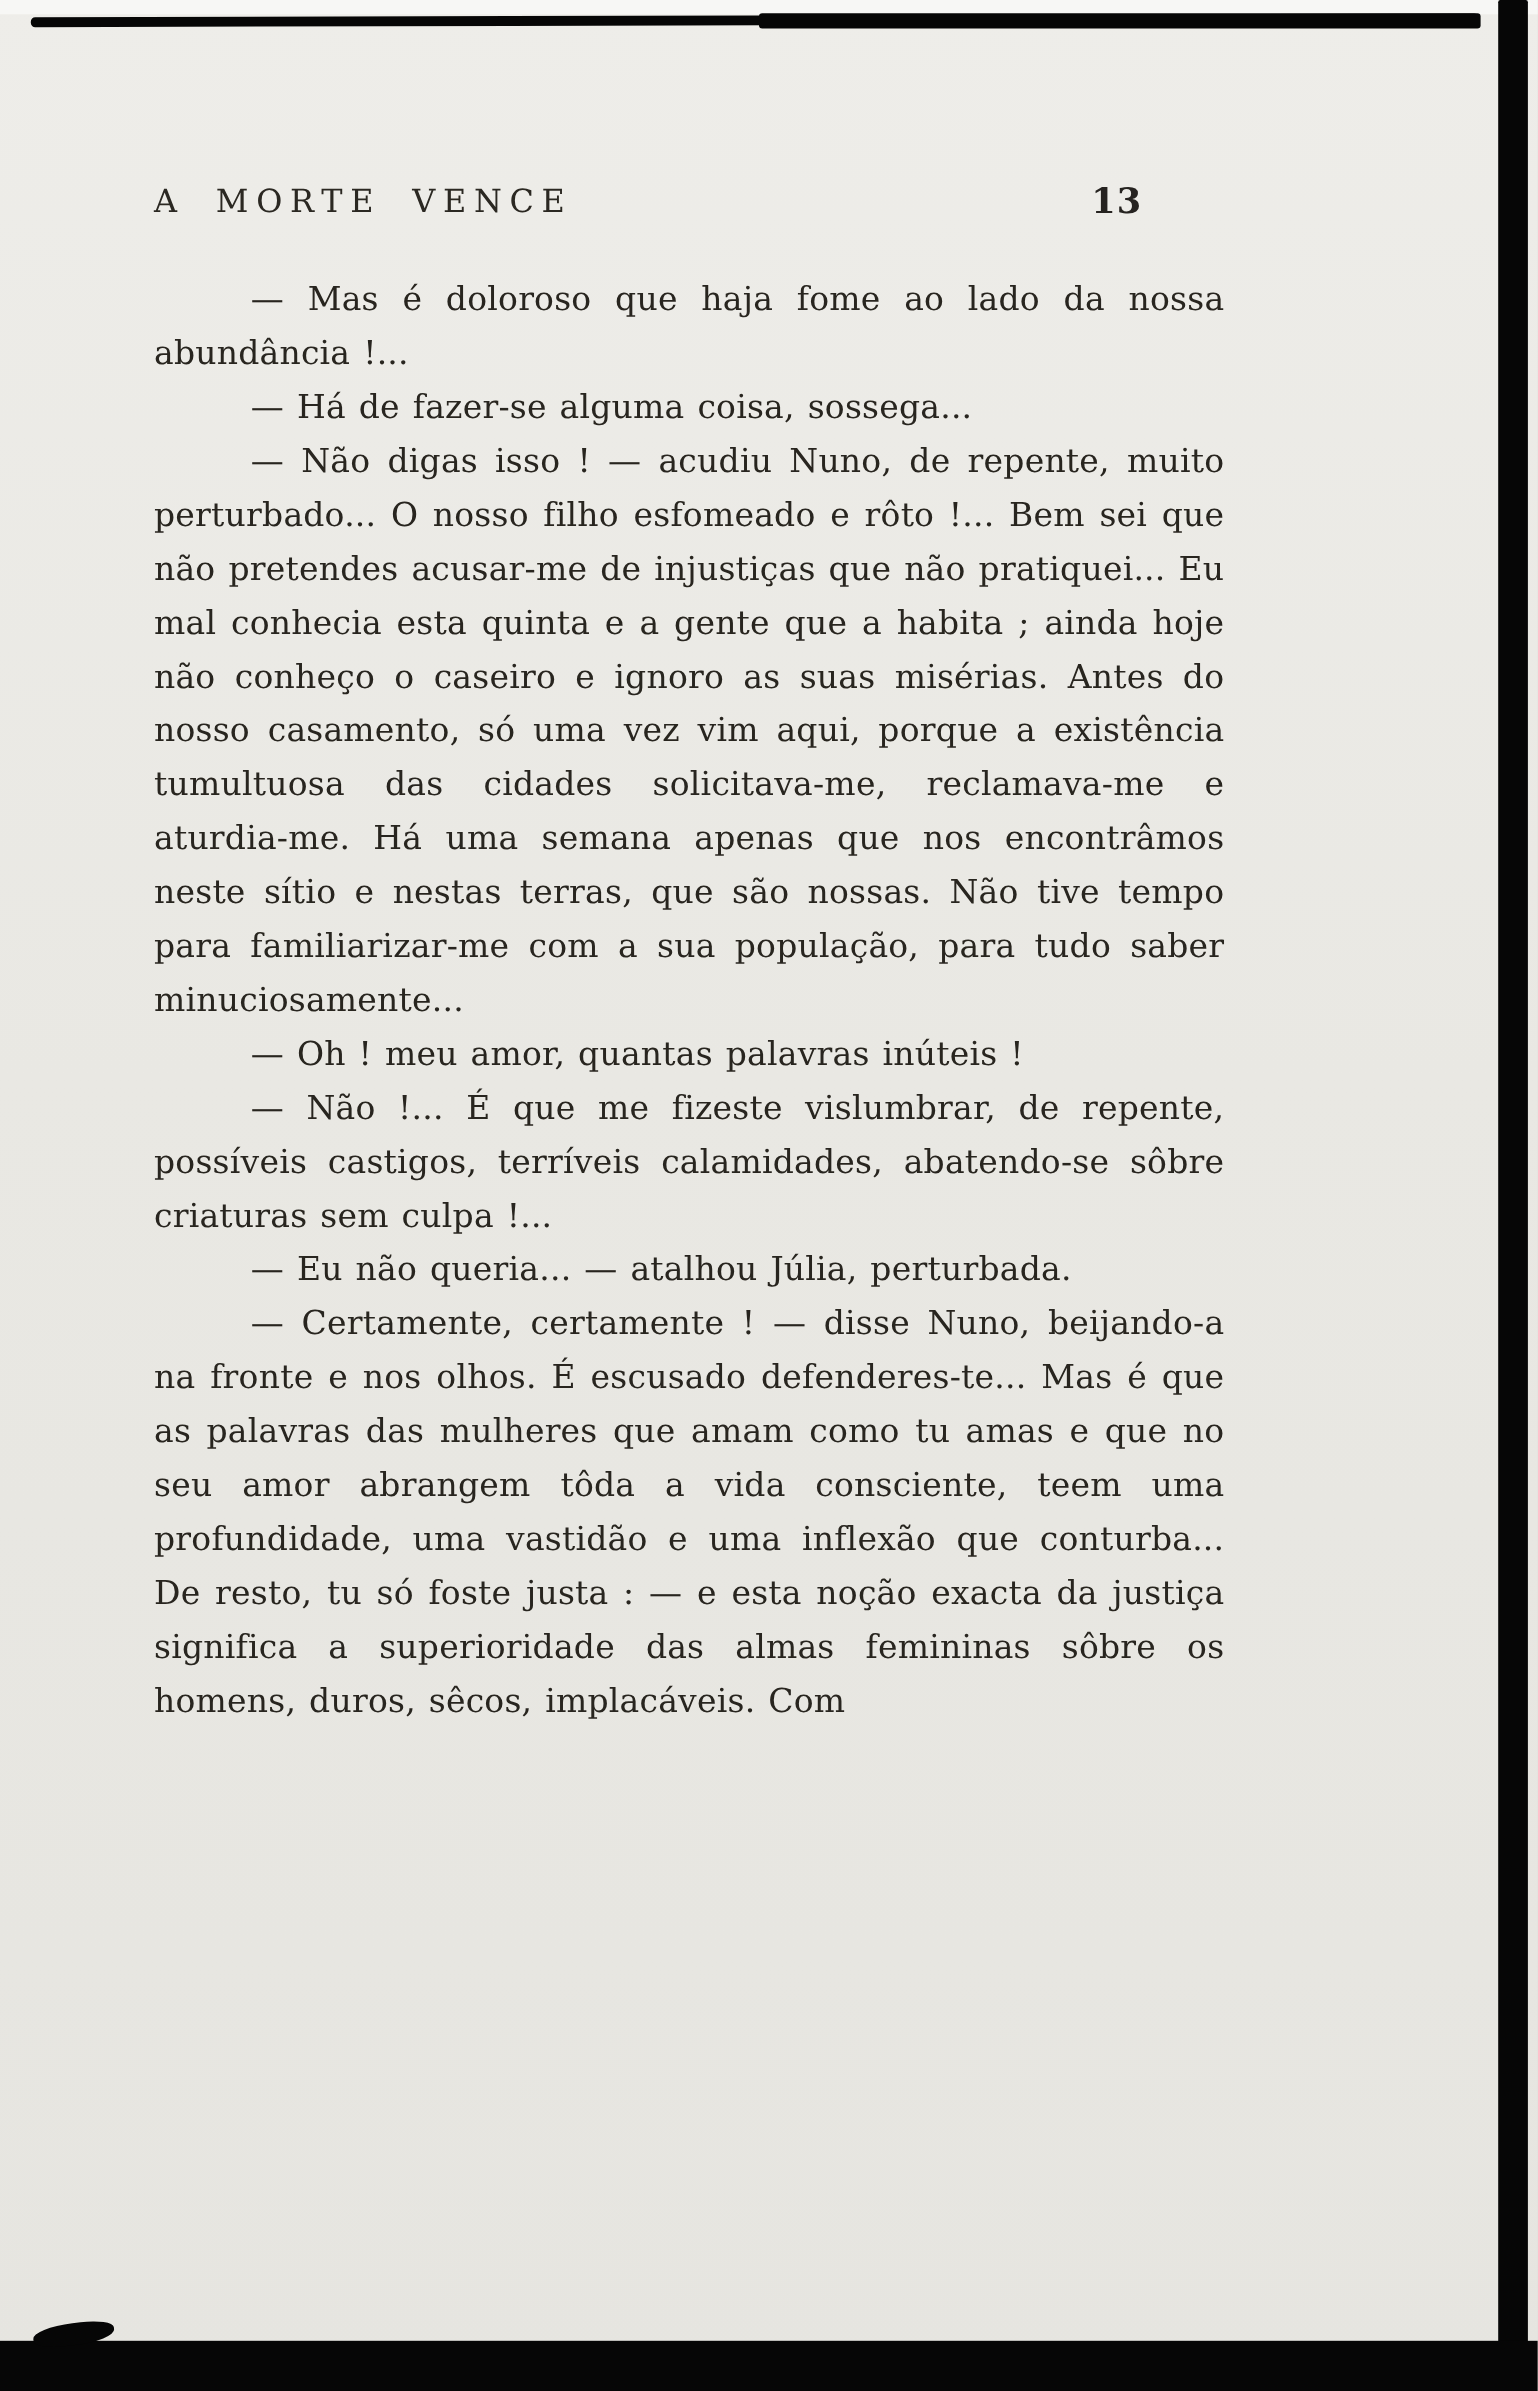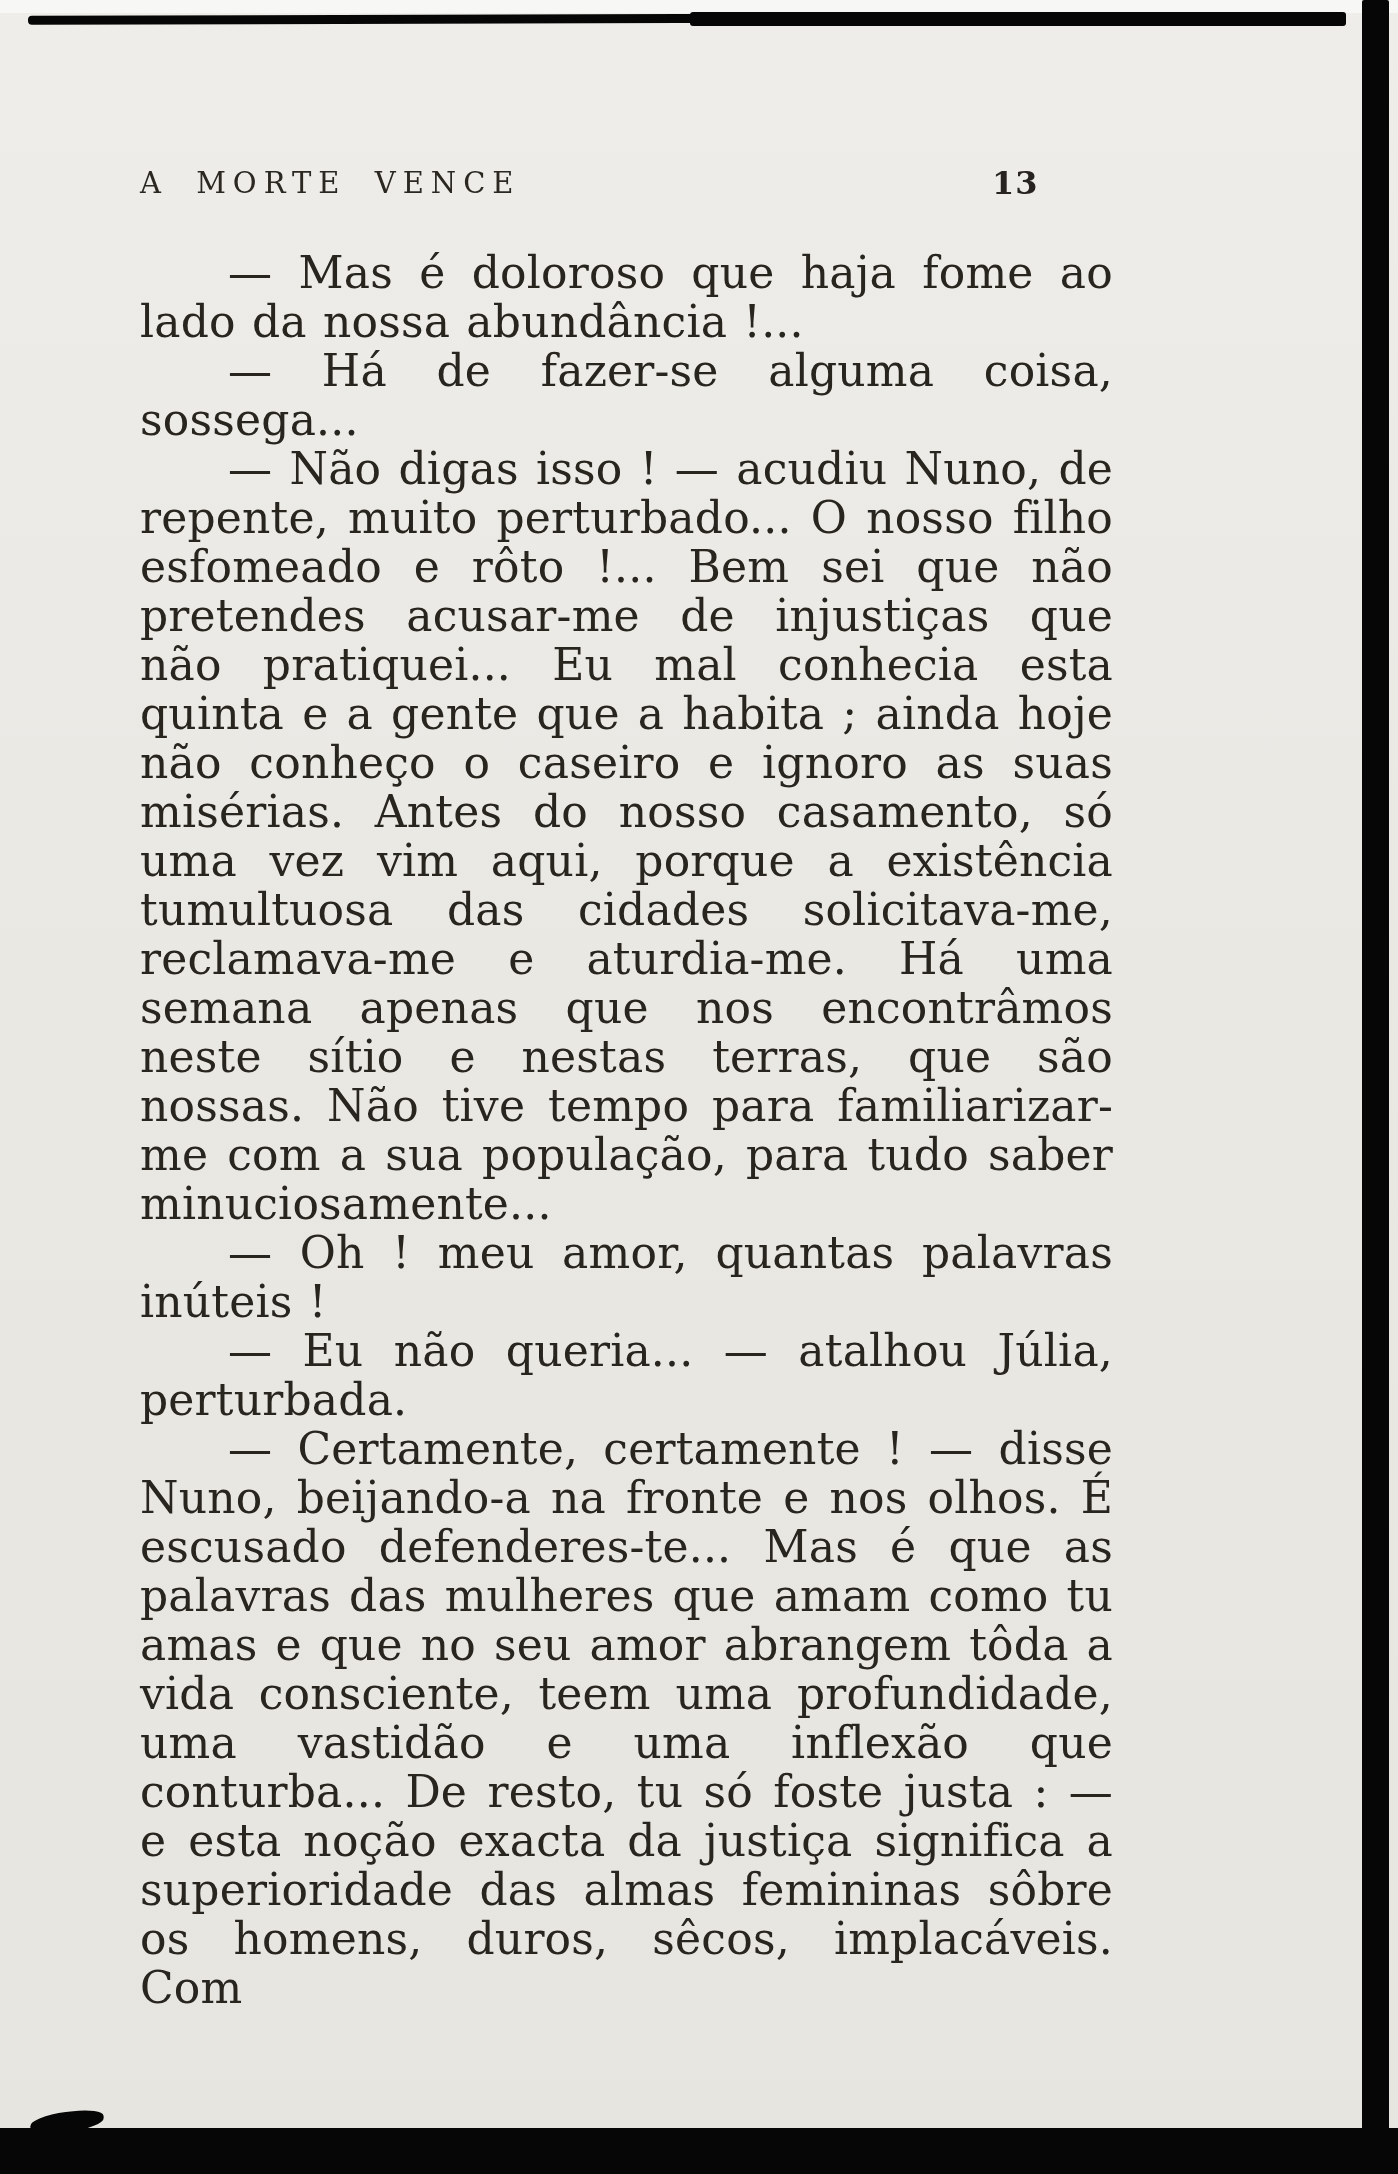--- a/index.html
+++ b/index.html
@@ -61,21 +61,21 @@
     font-weight: bold;
     letter-spacing: 1px;
     color: #262320;
   }
 
   
   .text-block {
     position: absolute;
     top: 248px; left: 140px; width: 973px;
     color: #28251f;
-    font-size: 44px;
+    font-size: 30px;
     line-height: 49px;
     word-spacing: 2px;
     letter-spacing: 0.2px;
   }
   .text-block p {
     margin: 0;
     text-align: justify;
     text-indent: 88px;
   }
 </style>
@@ -94,17 +94,18 @@
   <div class="page-header">
     <span class="running-title">A MORTE VENCE</span>
     <span class="page-number">13</span>
   </div>
 
   <div class="text-block">
     <p>— Mas é doloroso que haja fome ao lado da nossa abundância !...</p>
     <p>— Há de fazer-se alguma coisa, sossega...</p>
     <p>— Não digas isso ! — acudiu Nuno, de repente, muito perturbado... O nosso filho esfomeado e rôto !... Bem sei que não pretendes acusar-me de injustiças que não pratiquei... Eu mal conhecia esta quinta e a gente que a habita ; ainda hoje não conheço o caseiro e ignoro as suas misérias. Antes do nosso casamento, só uma vez vim aqui, porque a existência tumultuosa das cidades solicitava-me, reclamava-me e aturdia-me. Há uma semana apenas que nos encontrâmos neste sítio e nestas terras, que são nossas. Não tive tempo para familiarizar-me com a sua população, para tudo saber minuciosamente...</p>
     <p>— Oh ! meu amor, quantas palavras inúteis !</p>
+    <p>— Não !... É que me fizeste vislumbrar, de repente, possíveis castigos, terríveis calamidades, abatendo-se sôbre criaturas sem culpa !...</p>
     <p>— Eu não queria... — atalhou Júlia, perturbada.</p>
     <p>— Certamente, certamente ! — disse Nuno, beijando-a na fronte e nos olhos. É escusado defenderes-te... Mas é que as palavras das mulheres que amam como tu amas e que no seu amor abrangem tôda a vida consciente, teem uma profundidade, uma vastidão e uma inflexão que conturba... De resto, tu só foste justa : — e esta noção exacta da justiça significa a superioridade das almas femininas sôbre os homens, duros, sêcos, implacáveis. Com</p>
   </div>
 
 </div>
 
 </body></html>

